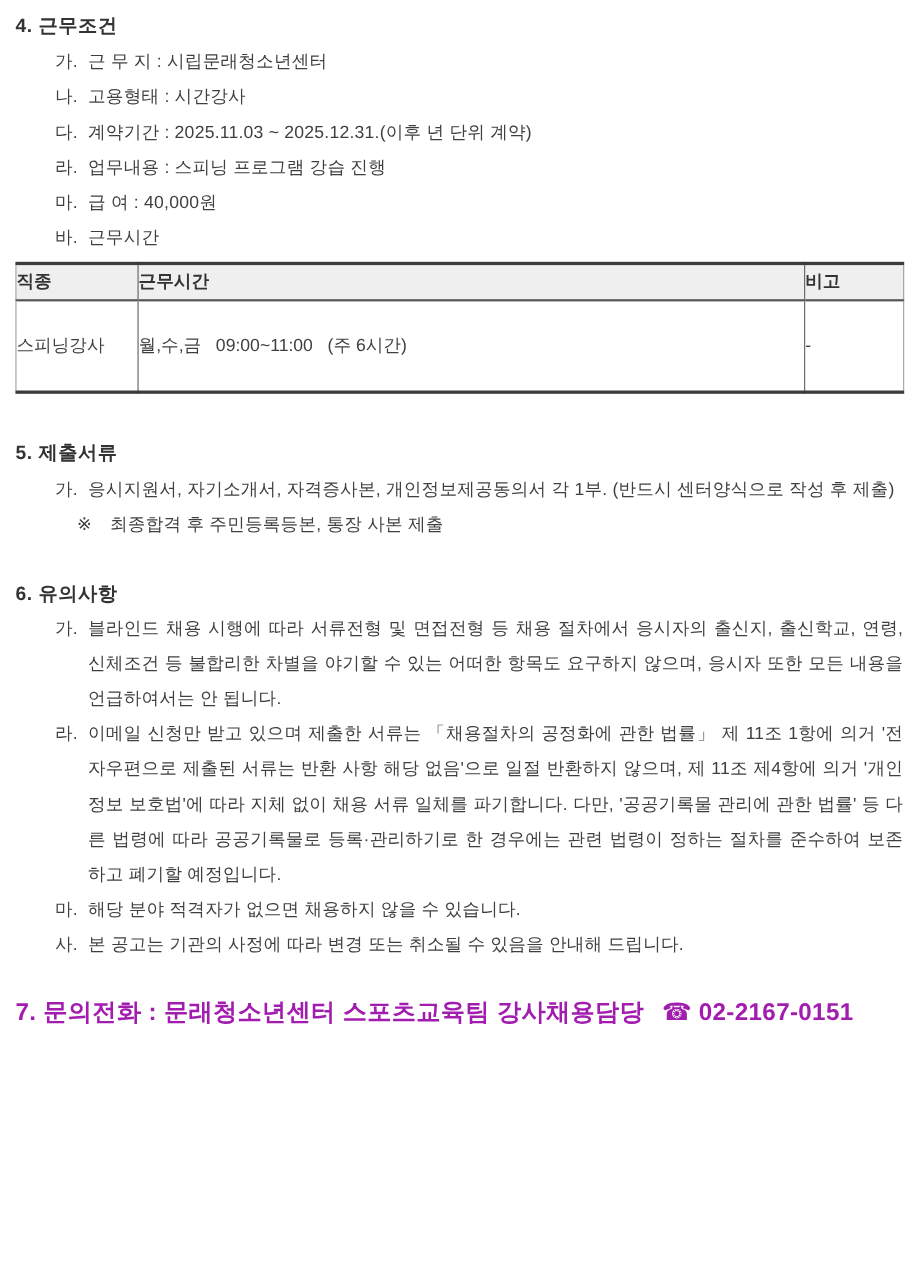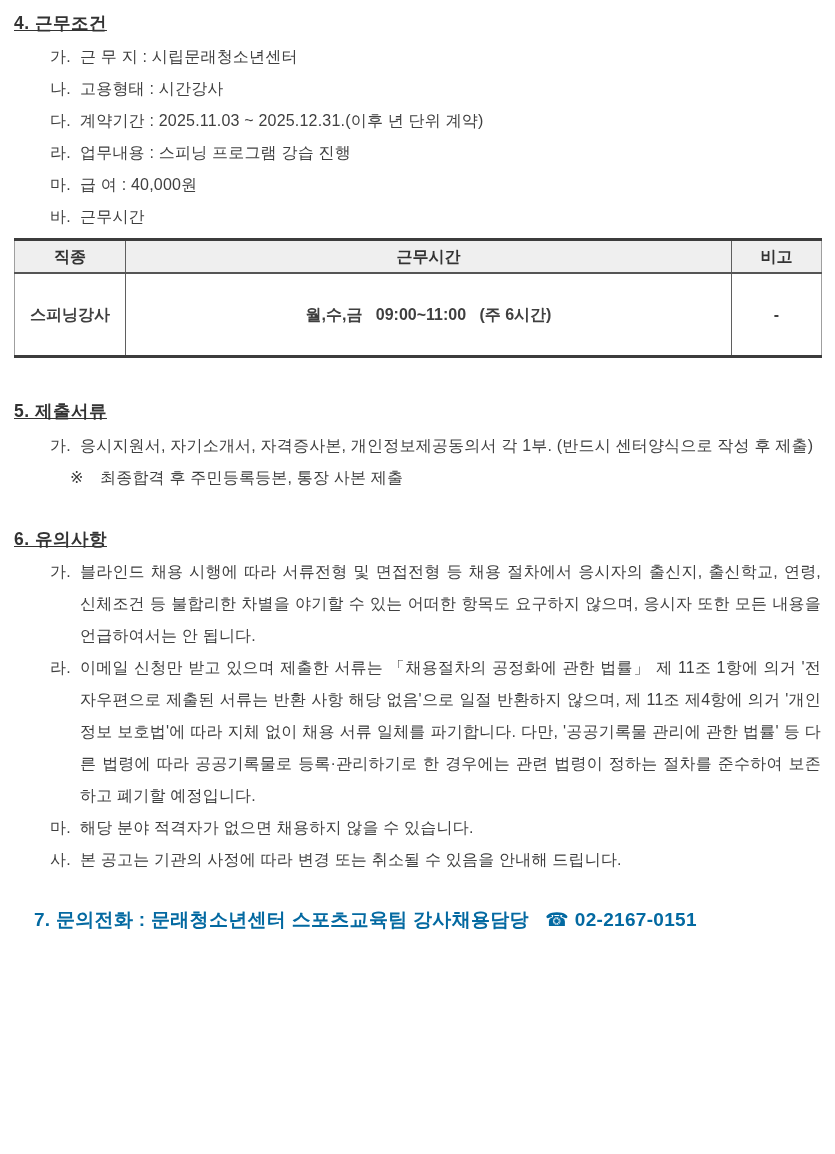--- a/index.html
+++ b/index.html
@@ -7,21 +7,21 @@
     width: 835px; height: 1154px;
     font-family: "Liberation Sans", "DejaVu Sans", sans-serif;
     color: #3f3f3f;
     overflow: hidden;
   }
   .page { padding: 6px 14px 0 14px; font-size: 16px; line-height: 32px; }
 
   .sec-h {
     margin: 0; padding: 0;
     font-size: 17.5px; font-weight: 700; color: #333333;
-    line-height: 30px; letter-spacing: 0.5px; text-decoration: underline;
+    line-height: 30px; letter-spacing: 0.5px;
   }
   #sec4 .sec-h { margin-top: 2px; margin-bottom: 3px; }
 
   .item {
     padding-left: 66px;
     text-align: justify;
     letter-spacing: 0.2px;
   }
   .item .marker {
     display: inline-block; width: 30px; margin-left: -30px;
@@ -35,43 +35,42 @@
     border-collapse: collapse;
     width: 807px;
     margin-top: 5px;
     border-top: 3px solid #3c3c3c;
     border-bottom: 3px solid #3c3c3c;
     border-left: 1px solid #9f9f9f;
     border-right: 1px solid #9f9f9f;
   }
   .wtable th, .wtable td {
     border-right: 1px solid #5f5f5f;
-    text-align: center; vertical-align: middle;
+    text-align: left; vertical-align: middle;
     padding: 0; font-size: 16px; line-height: 24px;
   }
   .wtable th:last-child, .wtable td:last-child { border-right: none; }
   .wtable th {
     height: 31px;
     background: #efefef;
     font-weight: 700; color: #333333;
     border-bottom: 2px solid #555555;
   }
-  .wtable td { height: 81px; color: #3f3f3f; font-weight: bold; }
+  .wtable td { height: 81px; color: #3f3f3f; }
   .pre { white-space: pre-wrap; }
 
   #sec5 { margin-top: 38px; }
   #sec5 .sec-h { margin-bottom: 4px; }
   #sec6 { margin-top: 30px; }
   #sec6 .sec-h { margin-bottom: 2px; }
 
   .contact {
     margin-top: 28px;
-    font-size: 19px; font-weight: 700; color: #0369a1;
+    font-size: 22px; font-weight: 700; color: #a21caf;
     letter-spacing: 0.3px;
-    margin-left: 20px;
   }
   .phone-icon { margin-left: 16px; margin-right: 6px; font-weight: 400; }
 </style>
 </head>
 <body>
 
 <div class="page">
 
   <section id="sec4">
     <h2 class="sec-h">4. 근무조건</h2>

